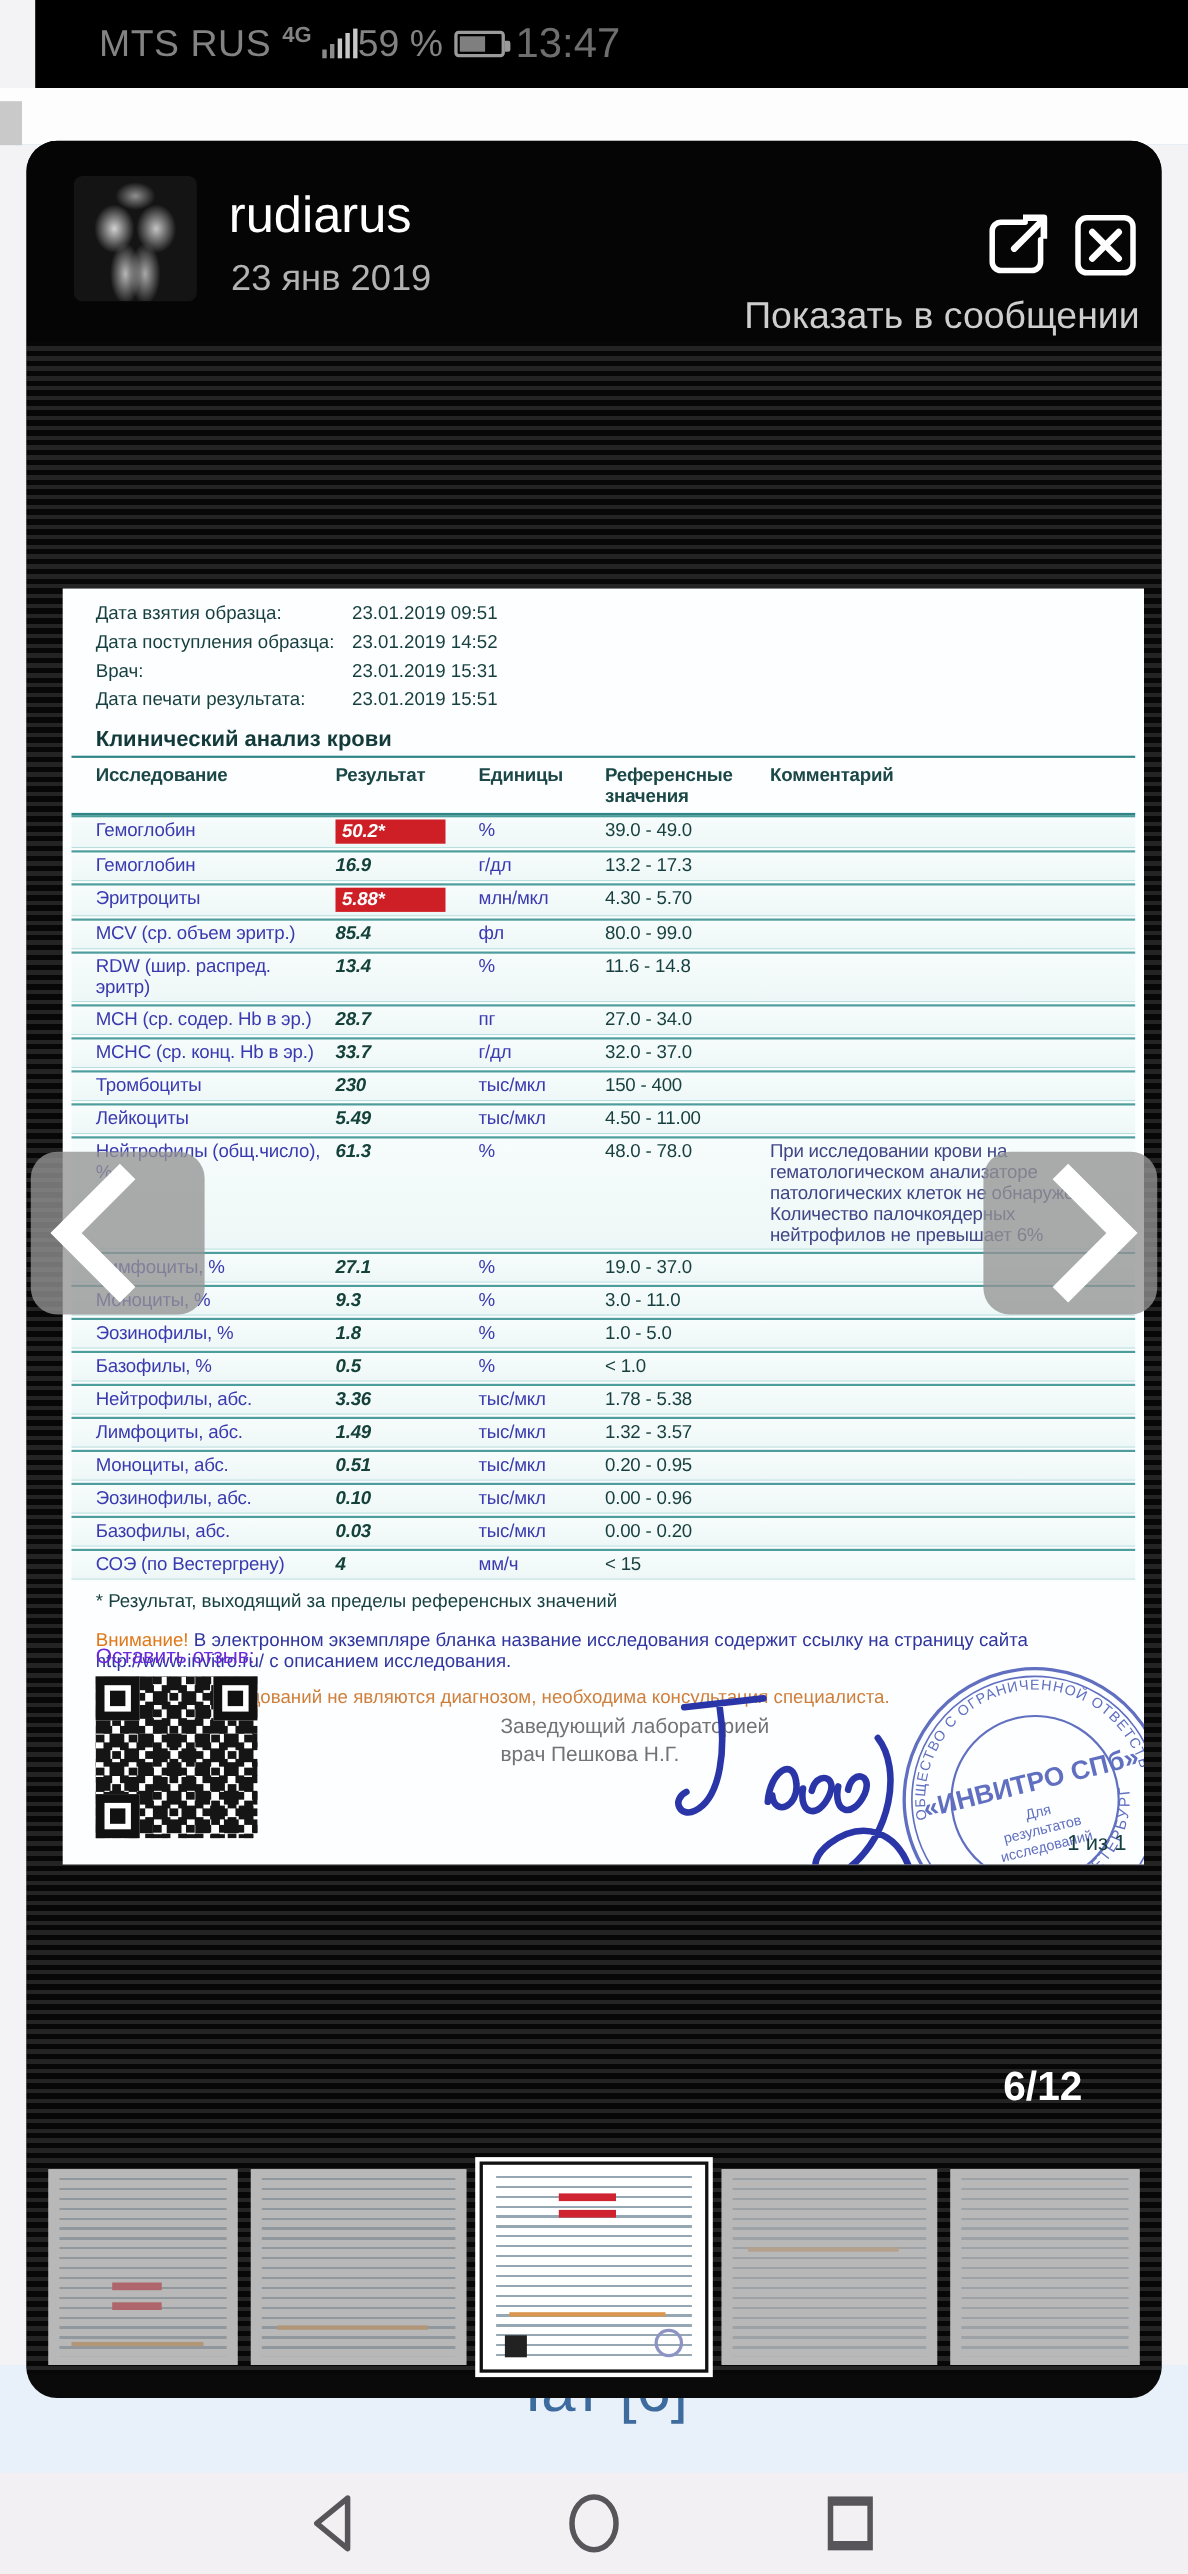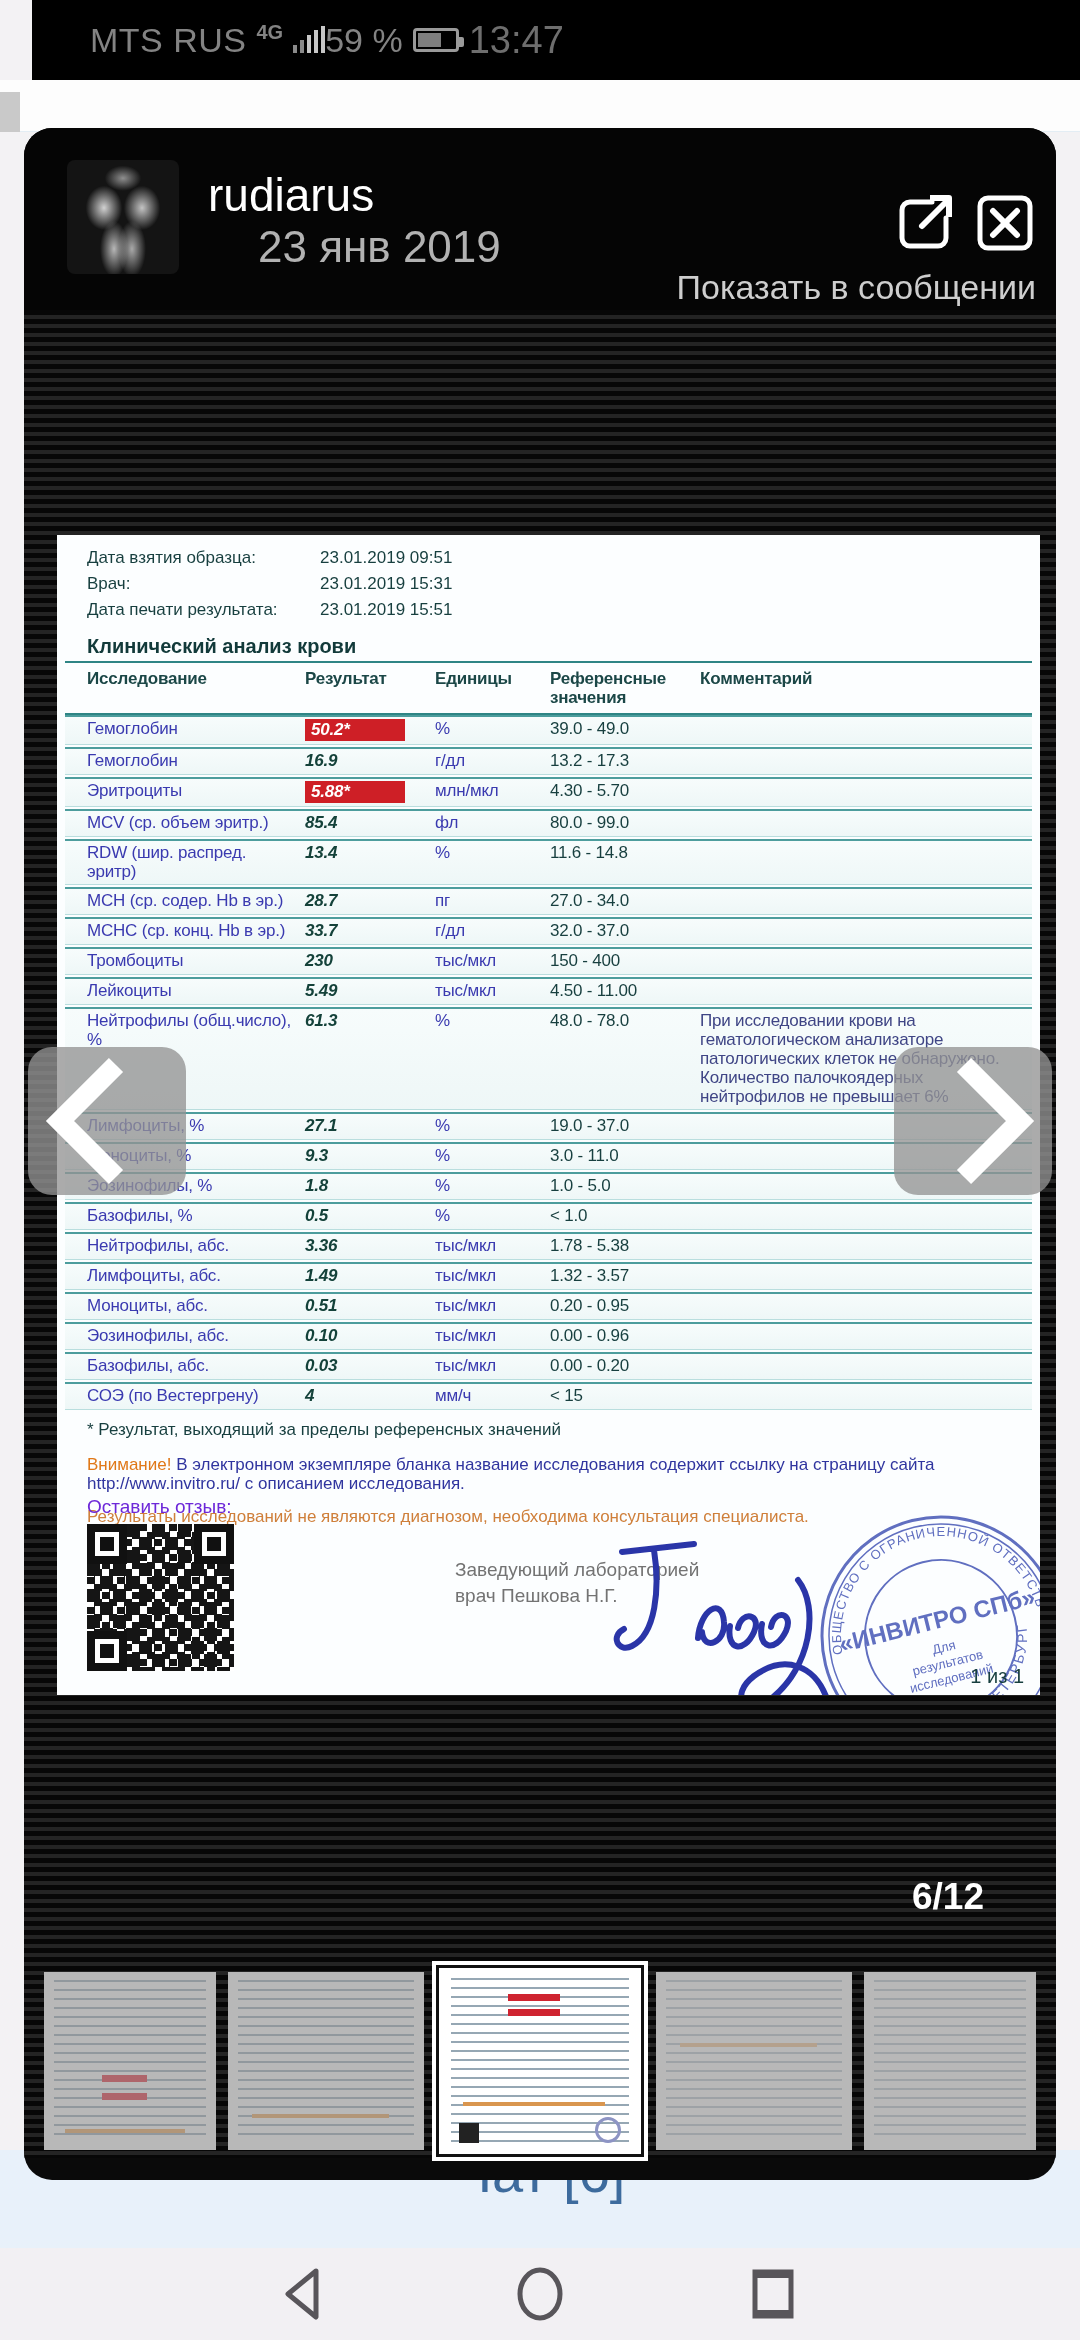--- a/index.html
+++ b/index.html
@@ -39,21 +39,21 @@
   .v-header{position:absolute;top:0;left:0;right:0;height:182px;background:#050505;}
   .avatar{position:absolute;left:43px;top:32px;width:112px;height:114px;border-radius:8px;overflow:hidden;
     background:
       radial-gradient(ellipse 26px 18px at 50% 16%, #8f8f8f, rgba(0,0,0,0) 70%),
       radial-gradient(ellipse 28px 34px at 33% 42%, #d2d2d2, rgba(0,0,0,0) 65%),
       radial-gradient(ellipse 28px 34px at 67% 42%, #c4c4c4, rgba(0,0,0,0) 65%),
       radial-gradient(ellipse 20px 40px at 42% 78%, #b7b7b7, rgba(0,0,0,0) 70%),
       radial-gradient(ellipse 20px 40px at 58% 78%, #a9a9a9, rgba(0,0,0,0) 70%),
       #141414;}
   .v-username{position:absolute;left:184px;top:40px;font-size:46px;color:#ffffff;}
-  .v-date{position:absolute;left:186px;top:94px;font-size:44px;color:#b2b2b2;margin-left:48px;}
+  .v-date{position:absolute;left:186px;top:106px;font-size:33px;color:#b2b2b2;}
   .v-show{position:absolute;right:20px;top:140px;font-size:34px;color:#cecece;}
   .hicon{position:absolute;top:62px;width:66px;height:66px;}
   .hicon.ext{right:98px;}
   .hicon.close{right:18px;}
 
   
   .arrow{position:absolute;top:919px;width:158px;height:148px;background:rgba(148,148,148,.78);
     display:flex;align-items:center;border-radius:24px;}
   .arrow.left{left:4px;justify-content:flex-start;padding-left:10px;}
   .arrow.right{right:4px;justify-content:flex-end;padding-right:10px;}
@@ -181,20 +181,23 @@
       <line x1="45" y1="21" x2="21" y2="45" stroke="#fff" stroke-width="6" stroke-linecap="round"></line>
     </svg>
 
     <div class="doc">
       <div class="meta">
 
           <div class="meta-row">
             <span class="meta-label">Дата взятия образца:</span><span>23.01.2019 09:51</span>
           </div>
 
+          <div class="meta-row">
+            <span class="meta-label">Дата поступления образца:</span><span>23.01.2019 14:52</span>
+          </div>
 
           <div class="meta-row">
             <span class="meta-label">Врач:</span><span>23.01.2019 15:31</span>
           </div>
 
           <div class="meta-row">
             <span class="meta-label">Дата печати результата:</span><span>23.01.2019 15:51</span>
           </div>
         </div>
 

